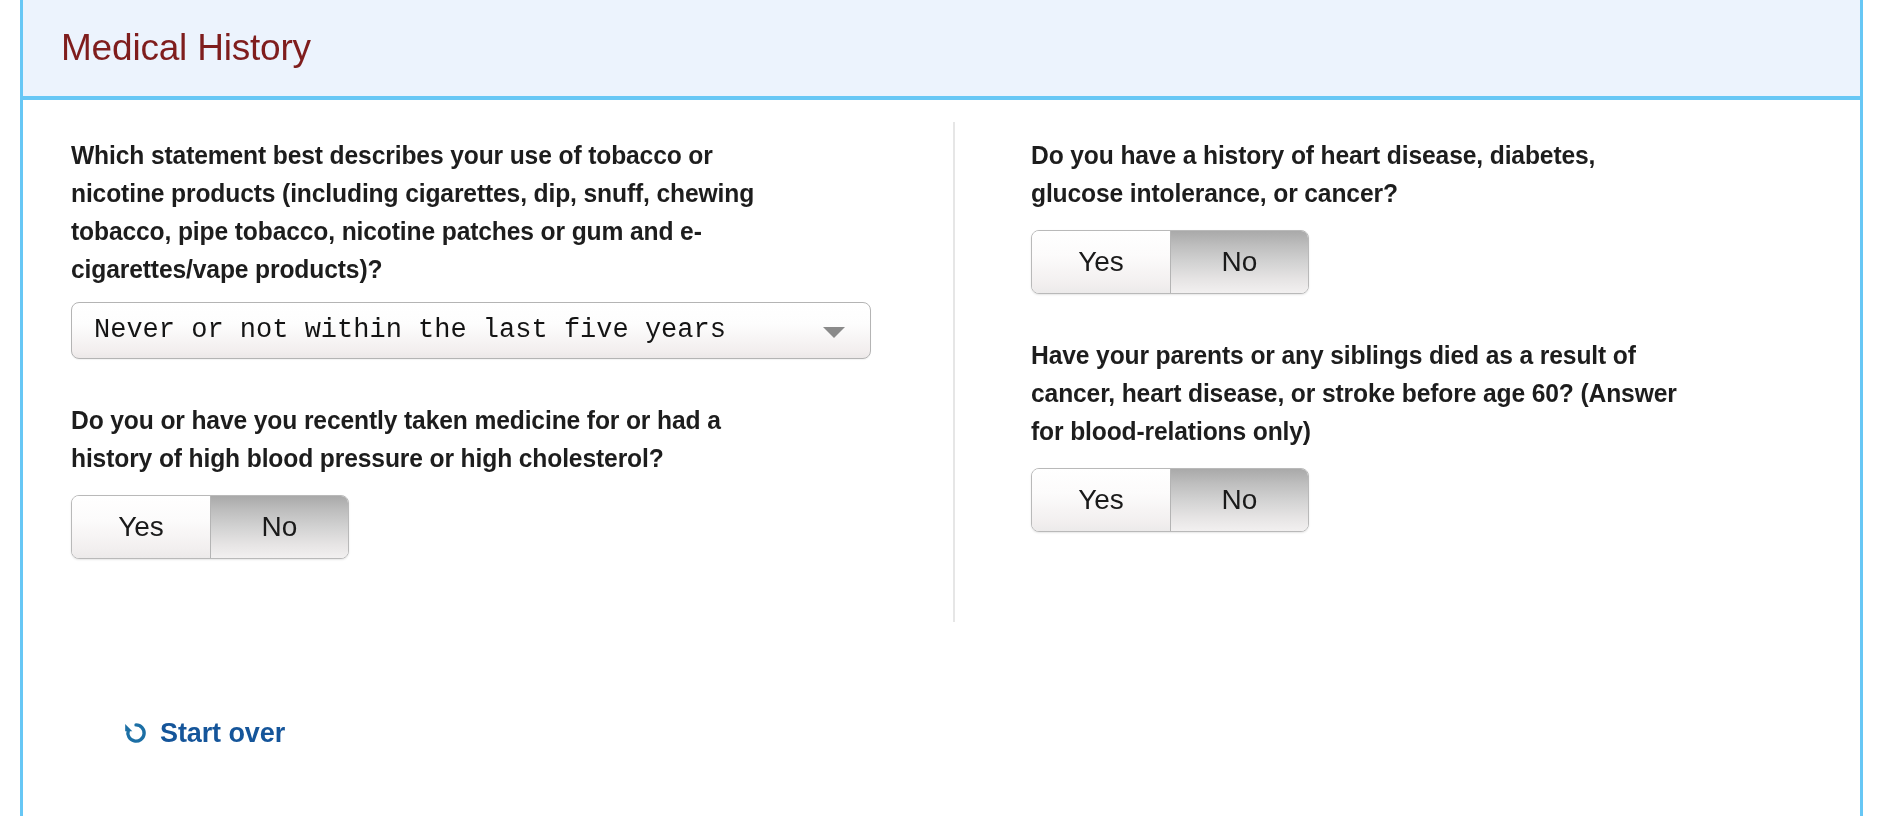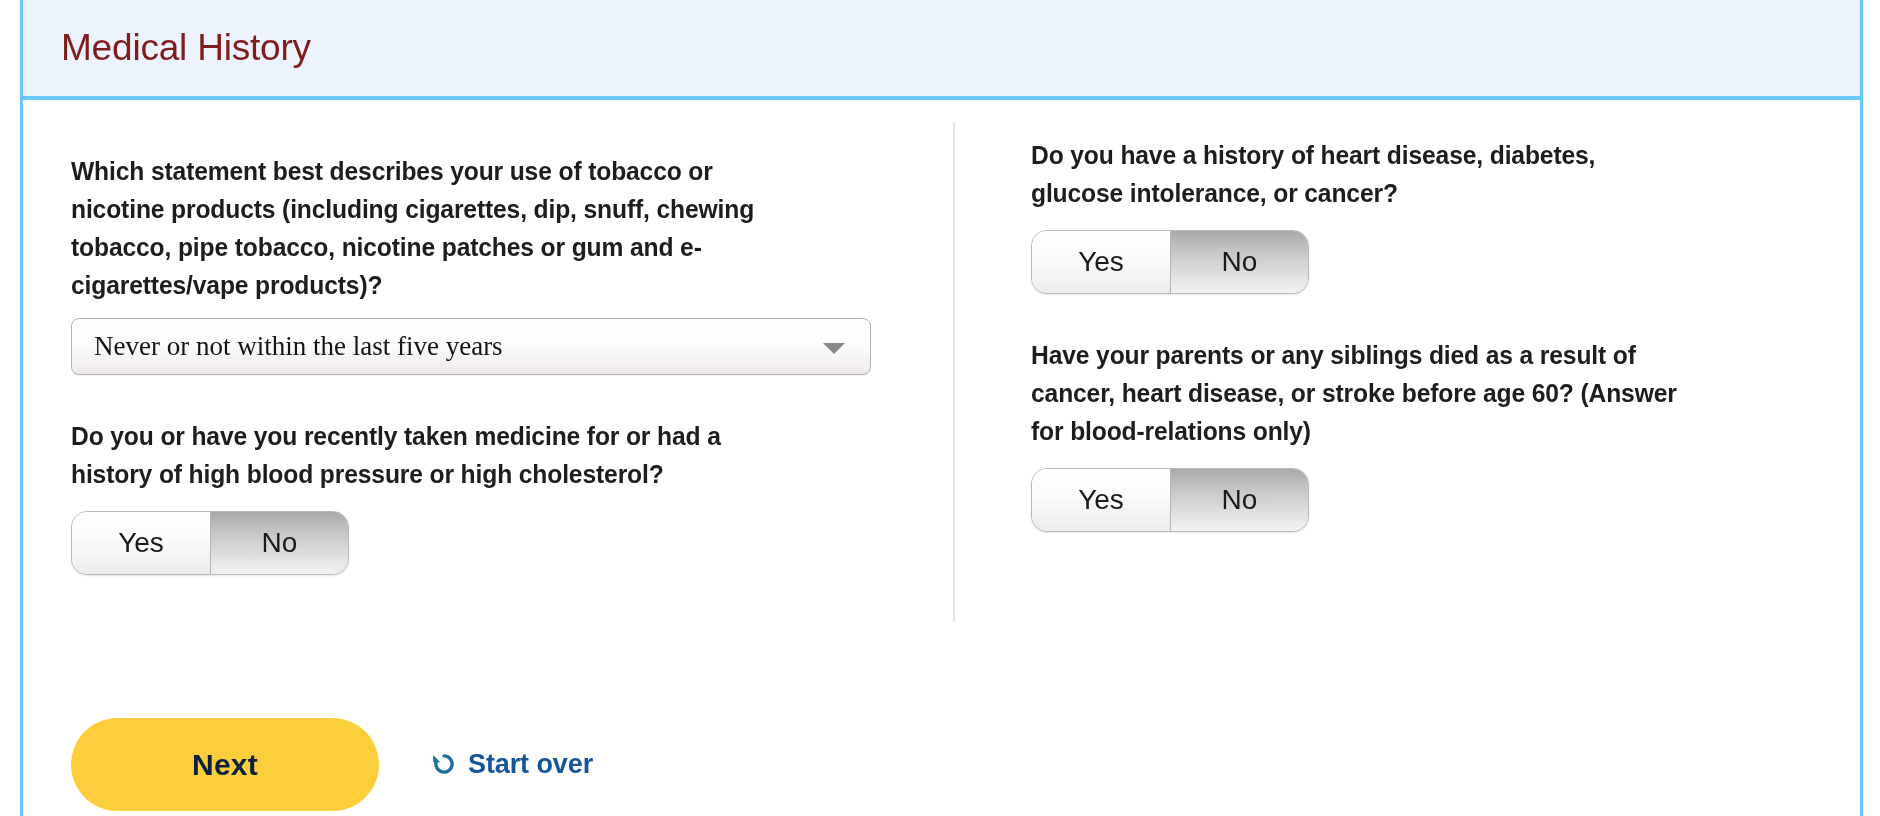--- a/index.html
+++ b/index.html
@@ -58,21 +58,21 @@
   #divider {
     position: absolute;
     left: 930px;
     top: 22px;
     width: 2px;
     height: 500px;
     background: #e6e6e6;
   }
 
   .col { position: relative; }
-  #col-left  { width: 930px; padding: 52px 0 0 48px; }
+  #col-left  { width: 930px; padding: 36px 0 0 48px; }
   #col-right { width: 900px; padding: 36px 0 0 78px; }
 
   
   .q-text {
     font-family: "Liberation Sans Narrow", "Liberation Sans", sans-serif;
     font-weight: bold;
     font-size: 26.5px;
     line-height: 38px;
     color: #1d1d1d;
     letter-spacing: -0.15px;
@@ -95,21 +95,21 @@
   }
   select.styled-select {
     appearance: none;
     -webkit-appearance: none;
     width: 100%;
     height: 100%;
     border: 1px solid #b4b4b4;
     border-radius: 8px;
     background: linear-gradient(to bottom, #ffffff 0%, #fdfdfd 38%, #f2eeee 88%, #ece8e8 100%);
     box-shadow: 0 1px 1px rgba(0,0,0,0.05);
-    font-family: Liberation Serif, serif;
+    font-family: Liberation Mono, monospace;
     font-size: 27px;
     color: #141414;
     padding: 0 54px 0 22px;
     line-height: 55px;
     cursor: pointer;
   }
   .select-arrow {
     position: absolute;
     right: 26px;
     top: 50%;
@@ -119,21 +119,21 @@
     border-right: 11px solid transparent;
     border-top: 11px solid #8a8a8a;
     pointer-events: none;
   }
 
   
   .toggle {
     display: inline-flex;
     margin-top: 18px;
     border: 1px solid #b9b9b9;
-    border-radius: 16px;
+    border-radius: 8px;
     overflow: hidden;
     box-shadow: 0 1px 2px rgba(0,0,0,0.10);
     background: #ffffff;
   }
   .toggle .seg {
     font-family: "Liberation Sans", sans-serif;
     font-size: 28px;
     color: #1a1a1a;
     width: 138px;
     height: 62px;
@@ -255,21 +255,20 @@
           <div class="toggle">
             <button class="seg off">Yes</button>
             <button class="seg on">No</button>
           </div>
         </div>
 
       </div>
     </div>
 
     <div id="actions">
-      <button id="next-button">Next</button>
 
       <a id="start-over">
         <svg id="restore-icon" viewBox="0 0 24 24">
           <path d="M12 4.5 A7.5 7.5 0 1 1 4.9 9.6" fill="none" stroke="#1c6fa5" stroke-width="3.1" stroke-linecap="round"></path>
           <path d="M2.0 3.6 L2.0 10.3 L8.6 10.3 Z" fill="#1c6fa5"></path>
         </svg>
         <span id="start-over-label">Start over</span>
       </a>
     </div>
 

